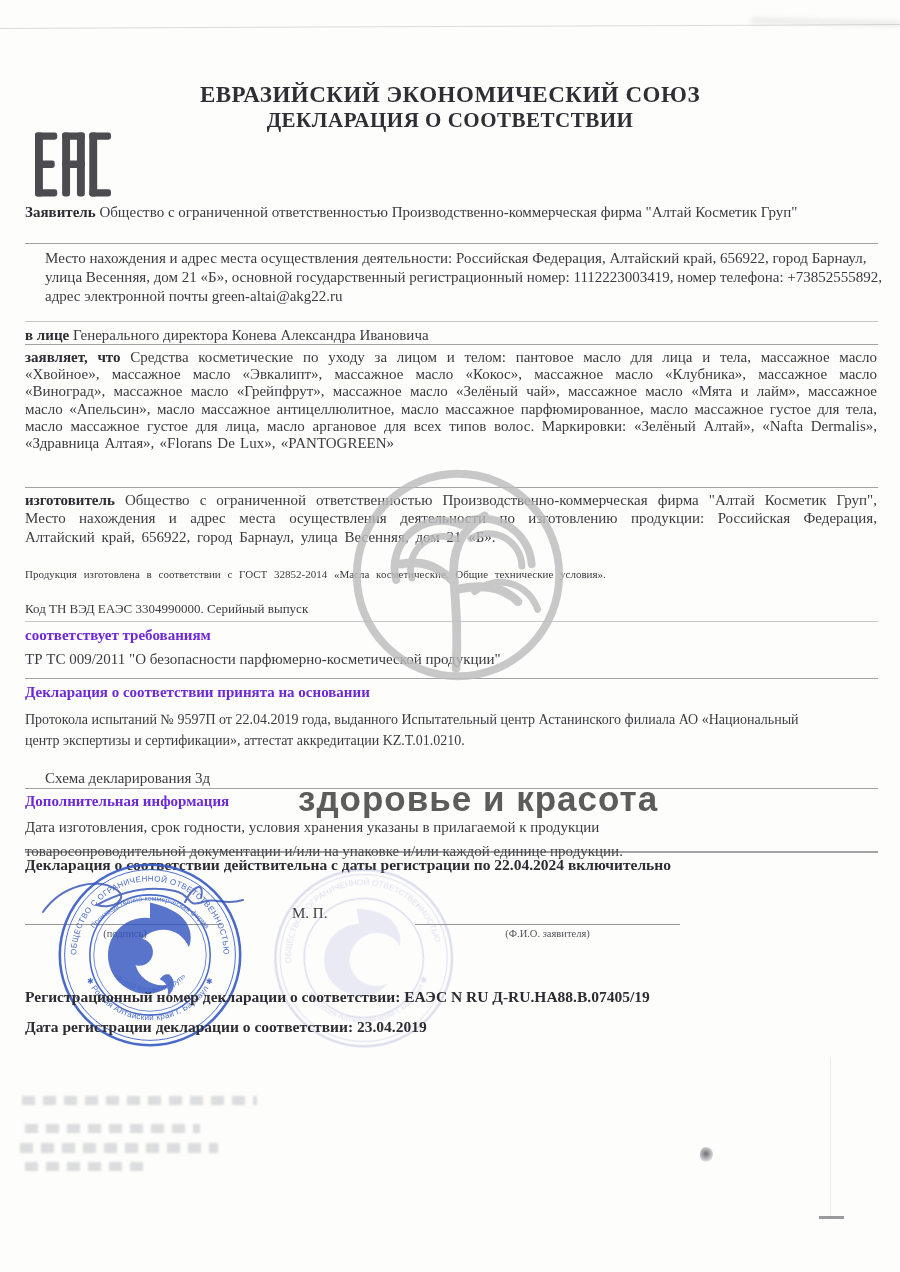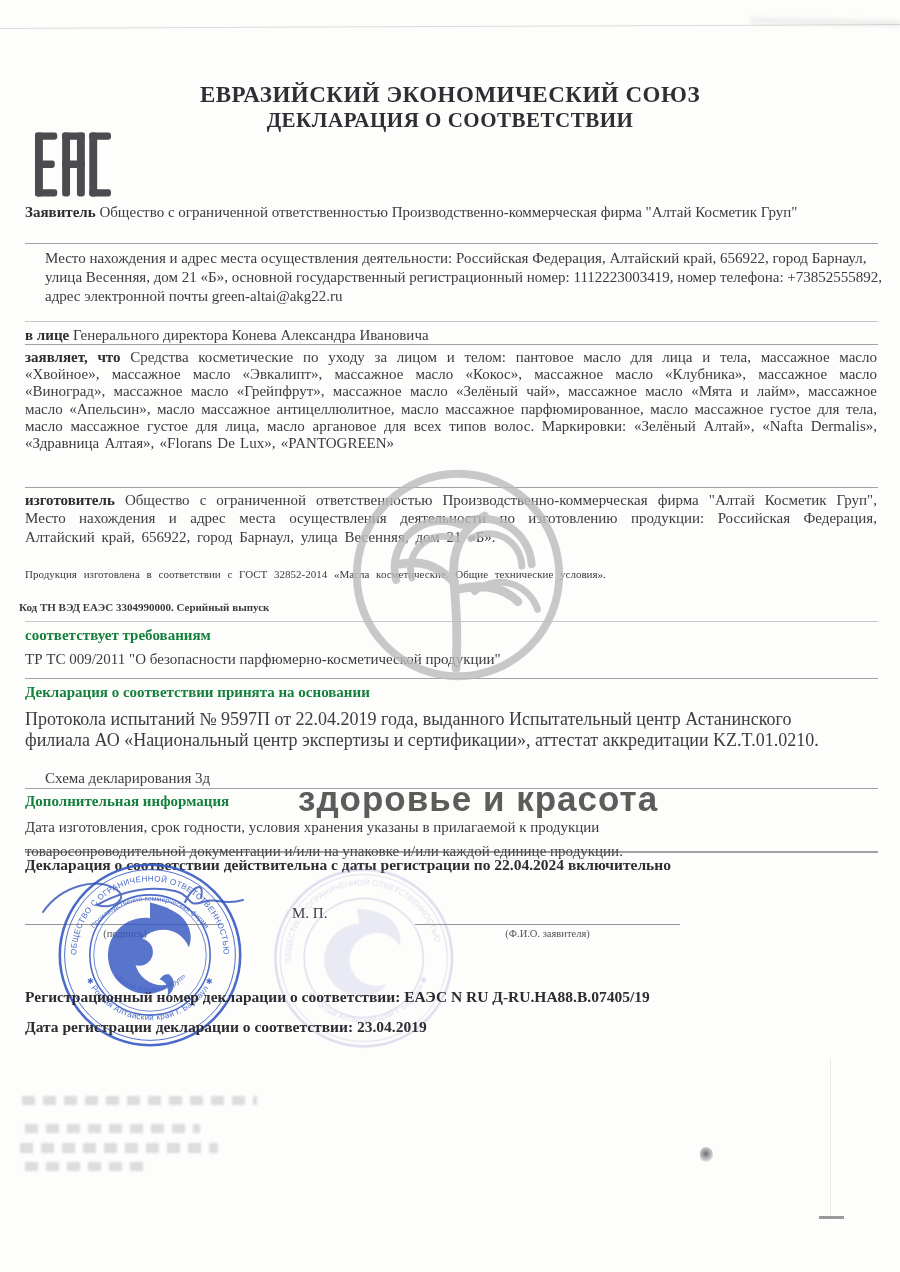--- a/index.html
+++ b/index.html
@@ -5,21 +5,21 @@
   html,body{margin:0;padding:0;background:#e8e8e6;}
   .page{position:relative;width:900px;height:1272px;margin:0 auto;background:#fdfdfc;
         font-family:"Liberation Serif", serif;color:#3c3c40;overflow:hidden;}
   .abs{position:absolute;}
   .title{left:0;width:900px;text-align:center;font-weight:bold;color:#2e2e34;letter-spacing:.5px;}
   .lead{font-weight:bold;color:#2c2c32;}
   .bodytext{font-size:15px;line-height:19px;}
   .just{text-align:justify;}
   .rule{position:absolute;height:1px;background:rgba(90,90,95,.55);}
   .rule.light{background:rgba(120,120,125,.4);}
-  .heading{font-weight:bold;font-size:15px;color:#15803d;}
+  .heading{font-weight:bold;font-size:15px;color:#6d28d9;}
   .boldline{font-weight:bold;color:#2c2c32;}
   .smallcap{font-size:10.5px;color:#55555a;text-align:center;}
   .sigline{position:absolute;height:1px;background:rgba(80,80,85,.6);}
   .watermark{pointer-events:none;}
   .wm-brand{font-family:"Liberation Sans", sans-serif;font-weight:bold;color:#bdbdbd;opacity:.78;letter-spacing:-2px;}
   .wm-tag{font-family:"Liberation Sans", sans-serif;font-weight:bold;color:#404040;opacity:.85;}
   .ghost{position:absolute;filter:blur(1.2px);opacity:.5;
          background:repeating-linear-gradient(90deg, rgba(130,136,142,.55) 0 13px, rgba(130,136,142,0) 13px 21px);}
   .scanline{position:absolute;background:rgba(150,150,150,.32);}
   .smudge{position:absolute;width:13px;height:15px;border-radius:45% 55% 50% 40%;
@@ -79,31 +79,31 @@
   </div>
   <div class="rule" style="left:25px;top:487px;width:853px;"></div>
 
   <div class="abs just" style="left:25px;top:491px;width:852px;font-size:15px;line-height:18.4px;word-spacing:3px;">
     <span class="lead">изготовитель</span>
     <span>Общество с ограниченной ответственностью Производственно-коммерческая фирма "Алтай Косметик Груп", Место нахождения и адрес места осуществления деятельности по изготовлению продукции: Российская Федерация, Алтайский край, 656922, город Барнаул, улица Весенняя, дом 21 «Б».</span>
   </div>
   <div class="abs just" style="left:25px;top:565px;width:852px;font-size:11px;line-height:18.4px;word-spacing:4px;">
     <span>Продукция изготовлена в соответствии с ГОСТ 32852-2014 «Масла косметические. Общие технические условия».</span>
   </div>
-  <div class="abs" style="left:19px;top:601px;width:852px;font-size:11px;font-weight:bold;">
+  <div class="abs" style="left:25px;top:601px;width:852px;font-size:13px;">
     <span>Код ТН ВЭД ЕАЭС 3304990000. Серийный выпуск</span>
   </div>
   <div class="rule light" style="left:25px;top:621px;width:853px;"></div>
 
   <div class="abs heading" style="left:25px;top:627px;">соответствует требованиям</div>
   <div class="abs" style="left:25px;top:651px;width:852px;font-size:15px;">ТР ТС 009/2011 "О безопасности парфюмерно-косметической продукции"</div>
   <div class="rule" style="left:25px;top:678px;width:853px;"></div>
 
   <div class="abs heading" style="left:25px;top:684px;">Декларация о соответствии принята на основании</div>
-  <div class="abs" style="left:25px;top:709px;width:800px;font-size:18px;line-height:21px;font-family:Liberation Serif, serif;">Протокола испытаний № 9597П от 22.04.2019 года, выданного Испытательный центр Астанинского филиала АО «Национальный центр экспертизы и сертификации», аттестат аккредитации KZ.T.01.0210.</div>
+  <div class="abs" style="left:25px;top:709px;width:800px;font-size:14px;line-height:21px;font-family:Liberation Serif, serif;">Протокола испытаний № 9597П от 22.04.2019 года, выданного Испытательный центр Астанинского филиала АО «Национальный центр экспертизы и сертификации», аттестат аккредитации KZ.T.01.0210.</div>
   <div class="abs" style="left:25px;top:770px;font-size:15px;margin-left:20px;">Схема декларирования 3д</div>
   <div class="rule" style="left:25px;top:788px;width:853px;"></div>
 
   <div class="abs heading" style="left:25px;top:793px;">Дополнительная информация</div>
   <div class="abs" style="left:25px;top:815px;width:720px;font-size:15px;line-height:24px;">Дата изготовления, срок годности, условия хранения указаны в прилагаемой к продукции товаросопроводительной документации и/или на упаковке и/или каждой единице продукции.</div>
   <div class="rule" style="left:25px;top:851px;width:853px;height:1.5px;"></div>
 
   <div class="abs boldline" style="left:25px;top:856px;width:852px;font-size:15.5px;">Декларация о соответствии  действительна с даты регистрации по 22.04.2024 включительно</div>
 
   <div class="sigline" style="left:25px;top:924px;width:197px;"></div>

